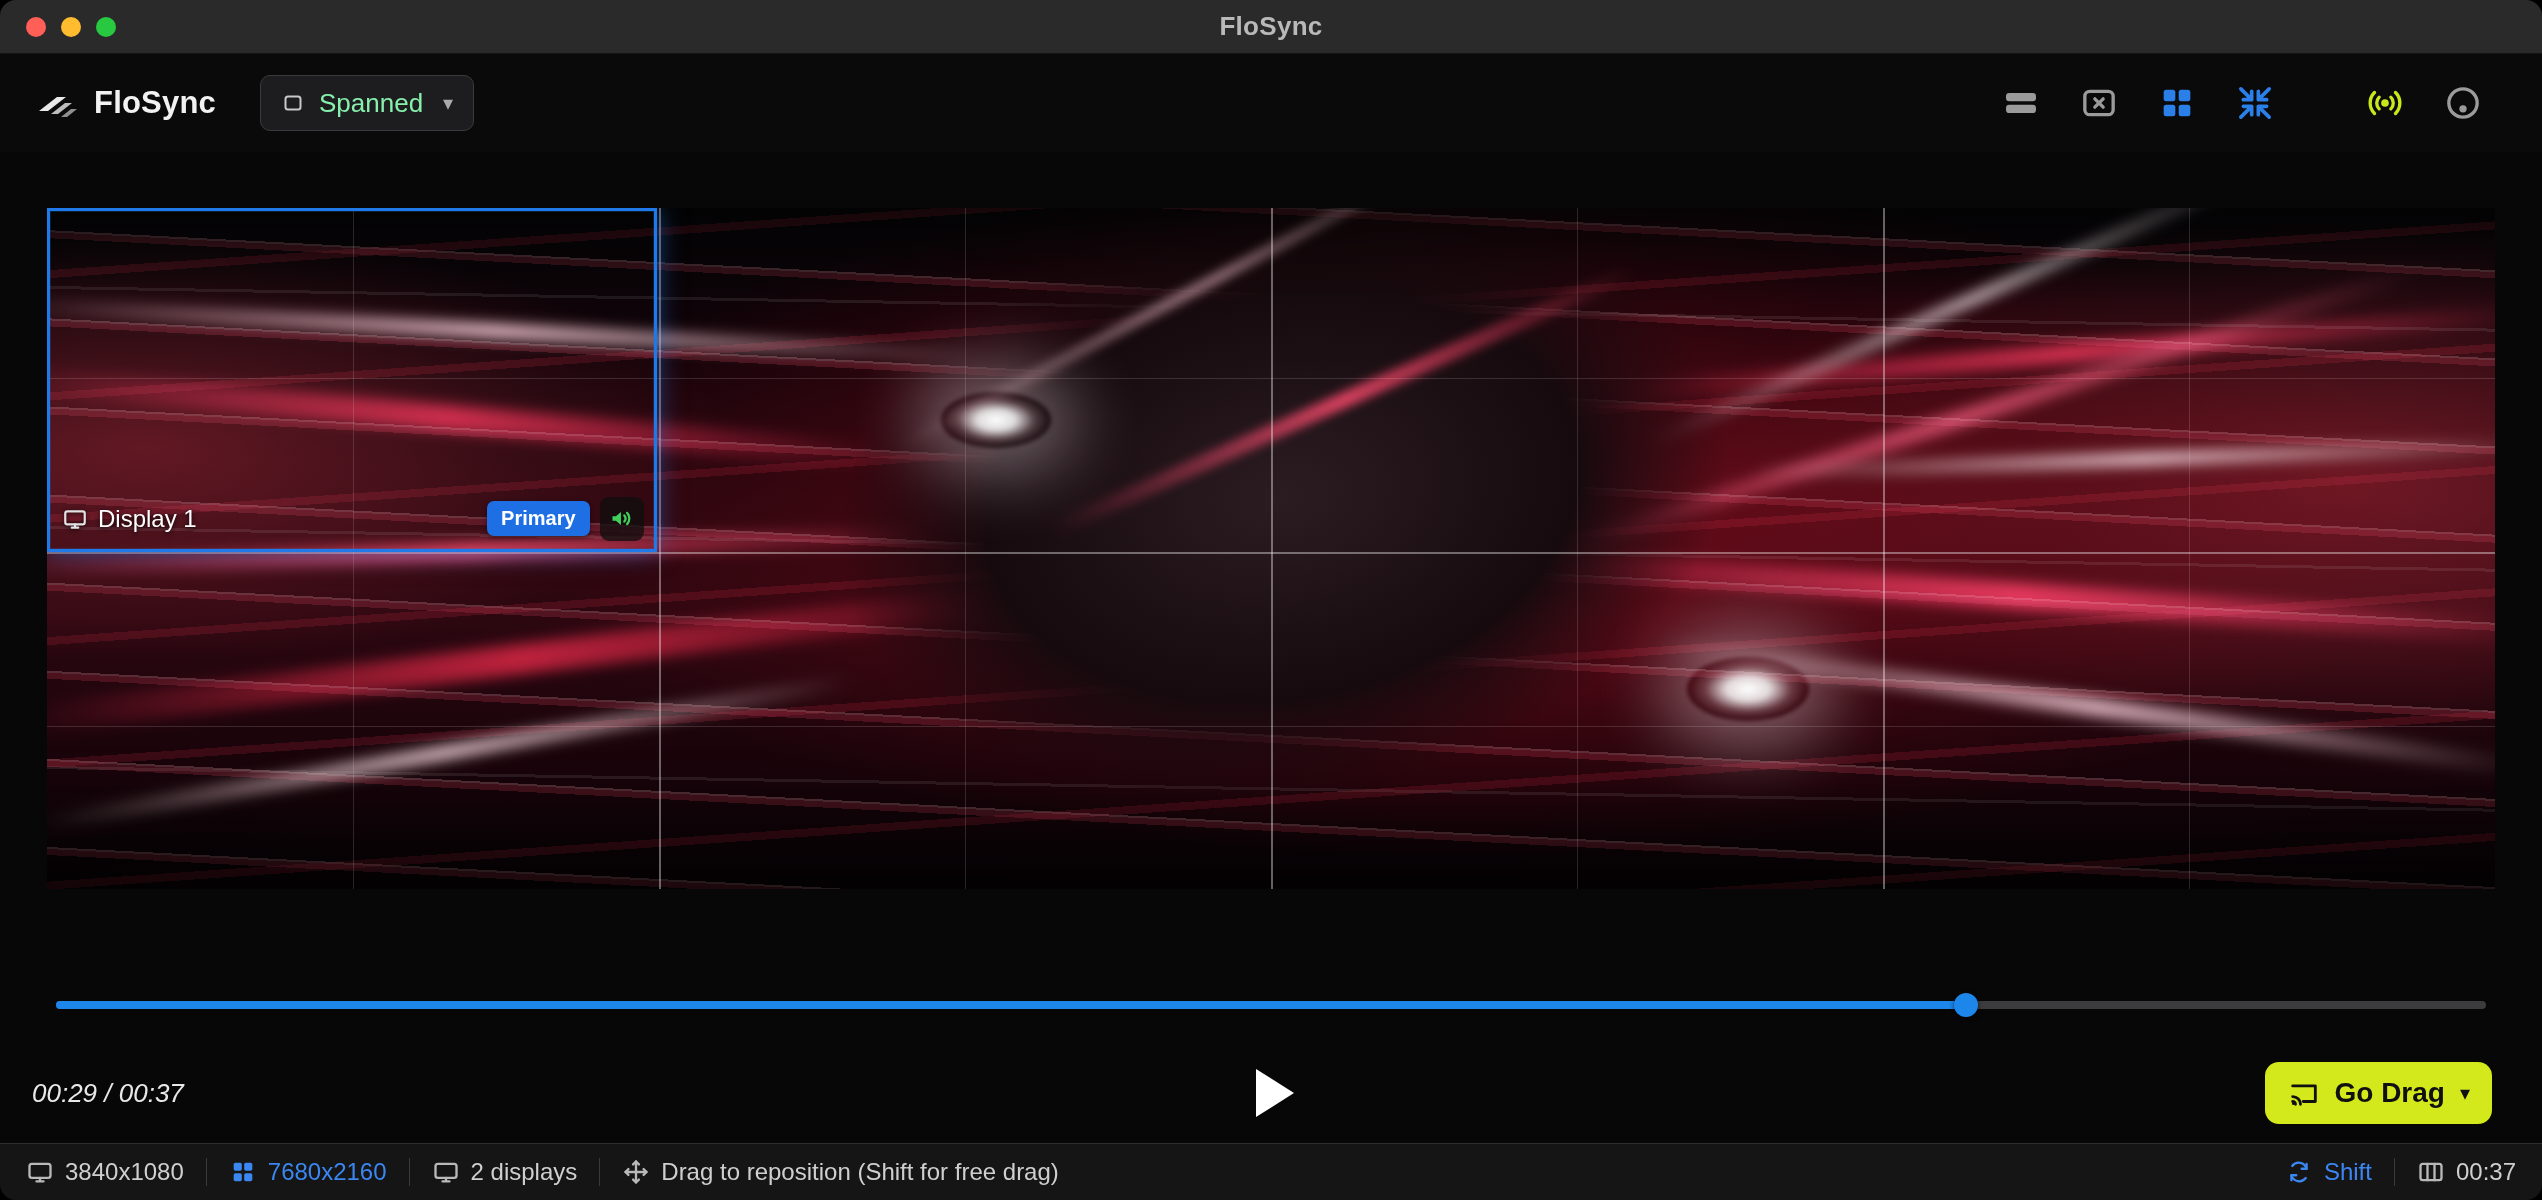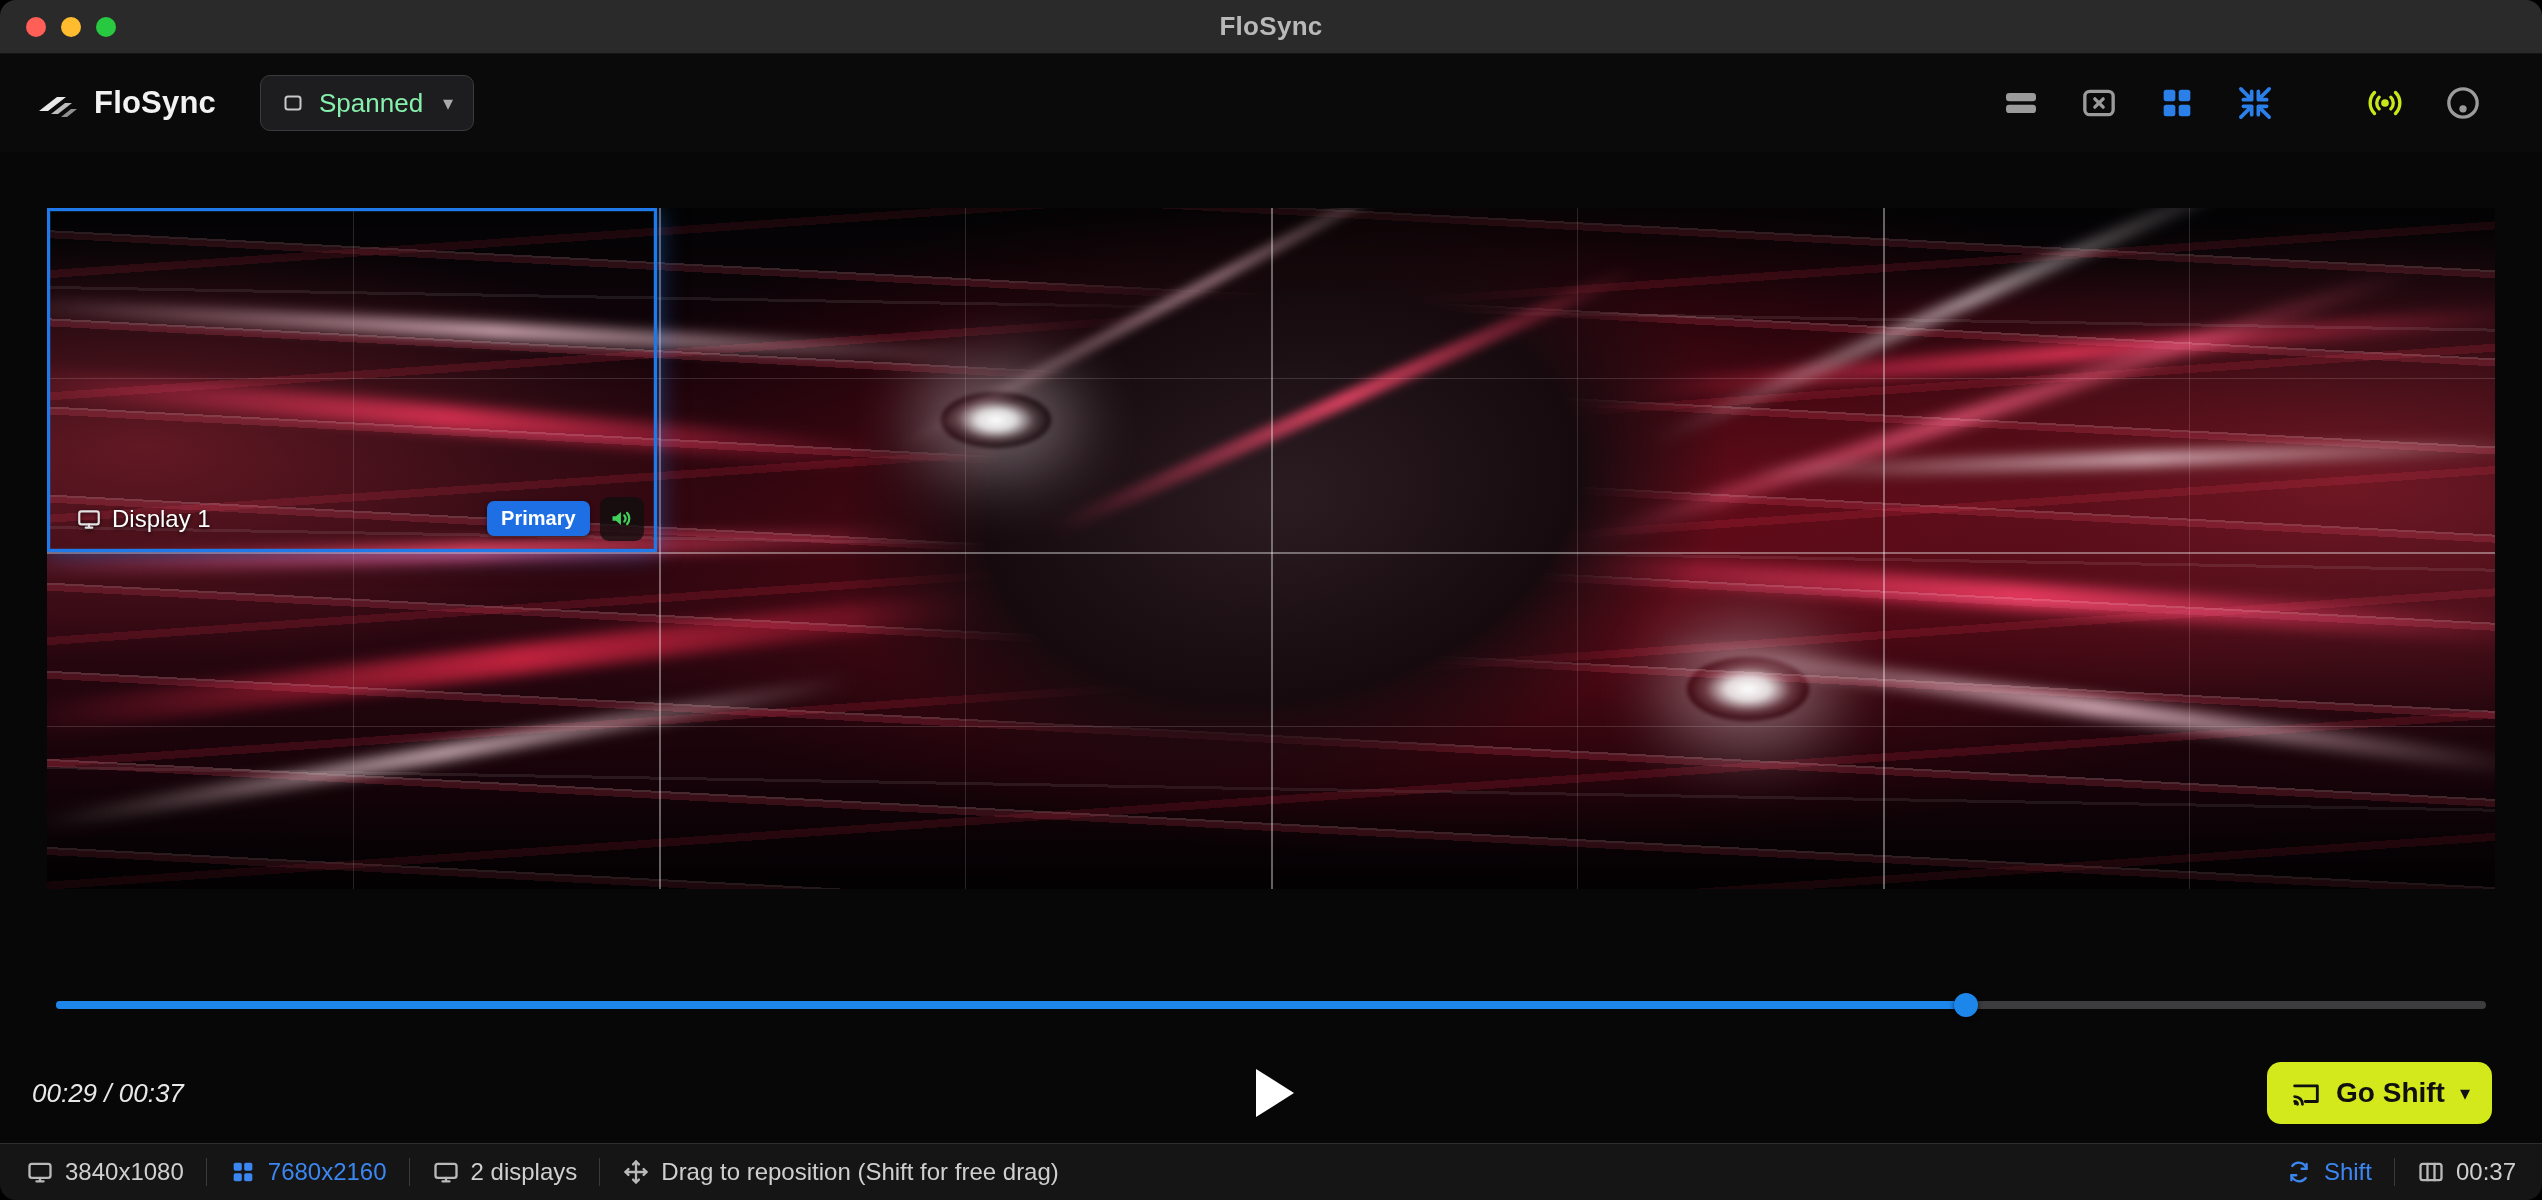--- a/index.html
+++ b/index.html
@@ -82,21 +82,21 @@
   .gh { left:0; right:0; }
   .gv.maj { width:2px; background:rgba(255,255,255,.38); }
   .gv.min { width:1px; background:rgba(255,255,255,.14); }
   .gh.maj { height:2px; background:rgba(255,255,255,.38); }
   .gh.min { height:1px; background:rgba(255,255,255,.14); }
 
   .display-box { position:absolute; border:3px solid #2079e8;
     box-shadow:0 0 24px rgba(32,121,232,.55), inset 0 0 0 1px rgba(32,121,232,.22); cursor:grab; }
   .display-box.d1 { left:0; top:0; width:24.9%; height:50.5%; }
   .display-box.d2 { left:24.9%; top:0; width:25.2%; height:50.5%; }
-  .display-label-row { position:absolute; left:26px; right:10px; bottom:8px;
+  .display-label-row { position:absolute; left:12px; right:10px; bottom:8px;
     display:flex; align-items:center; gap:10px; }
   .display-label { display:flex; align-items:center; gap:10px; color:#fff; font-size:24px;
     text-shadow:0 1px 4px rgba(0,0,0,.9); }
   .display-label svg { width:26px; height:26px; color:#e3e3e3; filter:drop-shadow(0 1px 2px rgba(0,0,0,.8)); }
   .dl-spacer { flex:1; }
   .primary-badge { background:#1e6fe3; color:#fff; font-size:20px; font-weight:600;
     padding:6px 14px; border-radius:7px; box-shadow:0 1px 4px rgba(0,0,0,.5); }
   .speaker-btn { width:44px; height:44px; border-radius:9px; background:rgba(14,14,14,.74);
     display:flex; align-items:center; justify-content:center; cursor:pointer; }
   .speaker-btn svg { width:27px; height:27px; color:#3fd15a; }
@@ -285,21 +285,21 @@
     <div class="time-display">00:29 / 00:37</div>
     <div class="play-btn">
       <div class="play-tri"></div>
     </div>
     <div class="golive-btn">
       <svg viewBox="0 0 24 24" fill="none" stroke="currentColor" stroke-width="2" stroke-linecap="round" stroke-linejoin="round">
         <path d="M4 7h16v11h-8.5"></path>
         <path d="M4 14.5a5.5 5.5 0 0 1 5.5 5.5M4 18a2 2 0 0 1 2 2"></path>
         <circle cx="4.4" cy="19.6" r="0.9" fill="currentColor" stroke="none"></circle>
       </svg>
-      <span class="golive-label">Go Shift</span>
+      <span class="golive-label">Go Drag</span>
       <span class="golive-chev">▾</span>
     </div>
   </div>
 
   <div class="statusbar">
     <div class="sb-left">
       <div class="sb-item">
         <svg viewBox="0 0 24 24" fill="none" stroke="currentColor" stroke-width="2" stroke-linecap="round">
           <rect x="3" y="5" width="18" height="12" rx="2"></rect>
             <path d="M9 20h6M12 17v3"></path>

